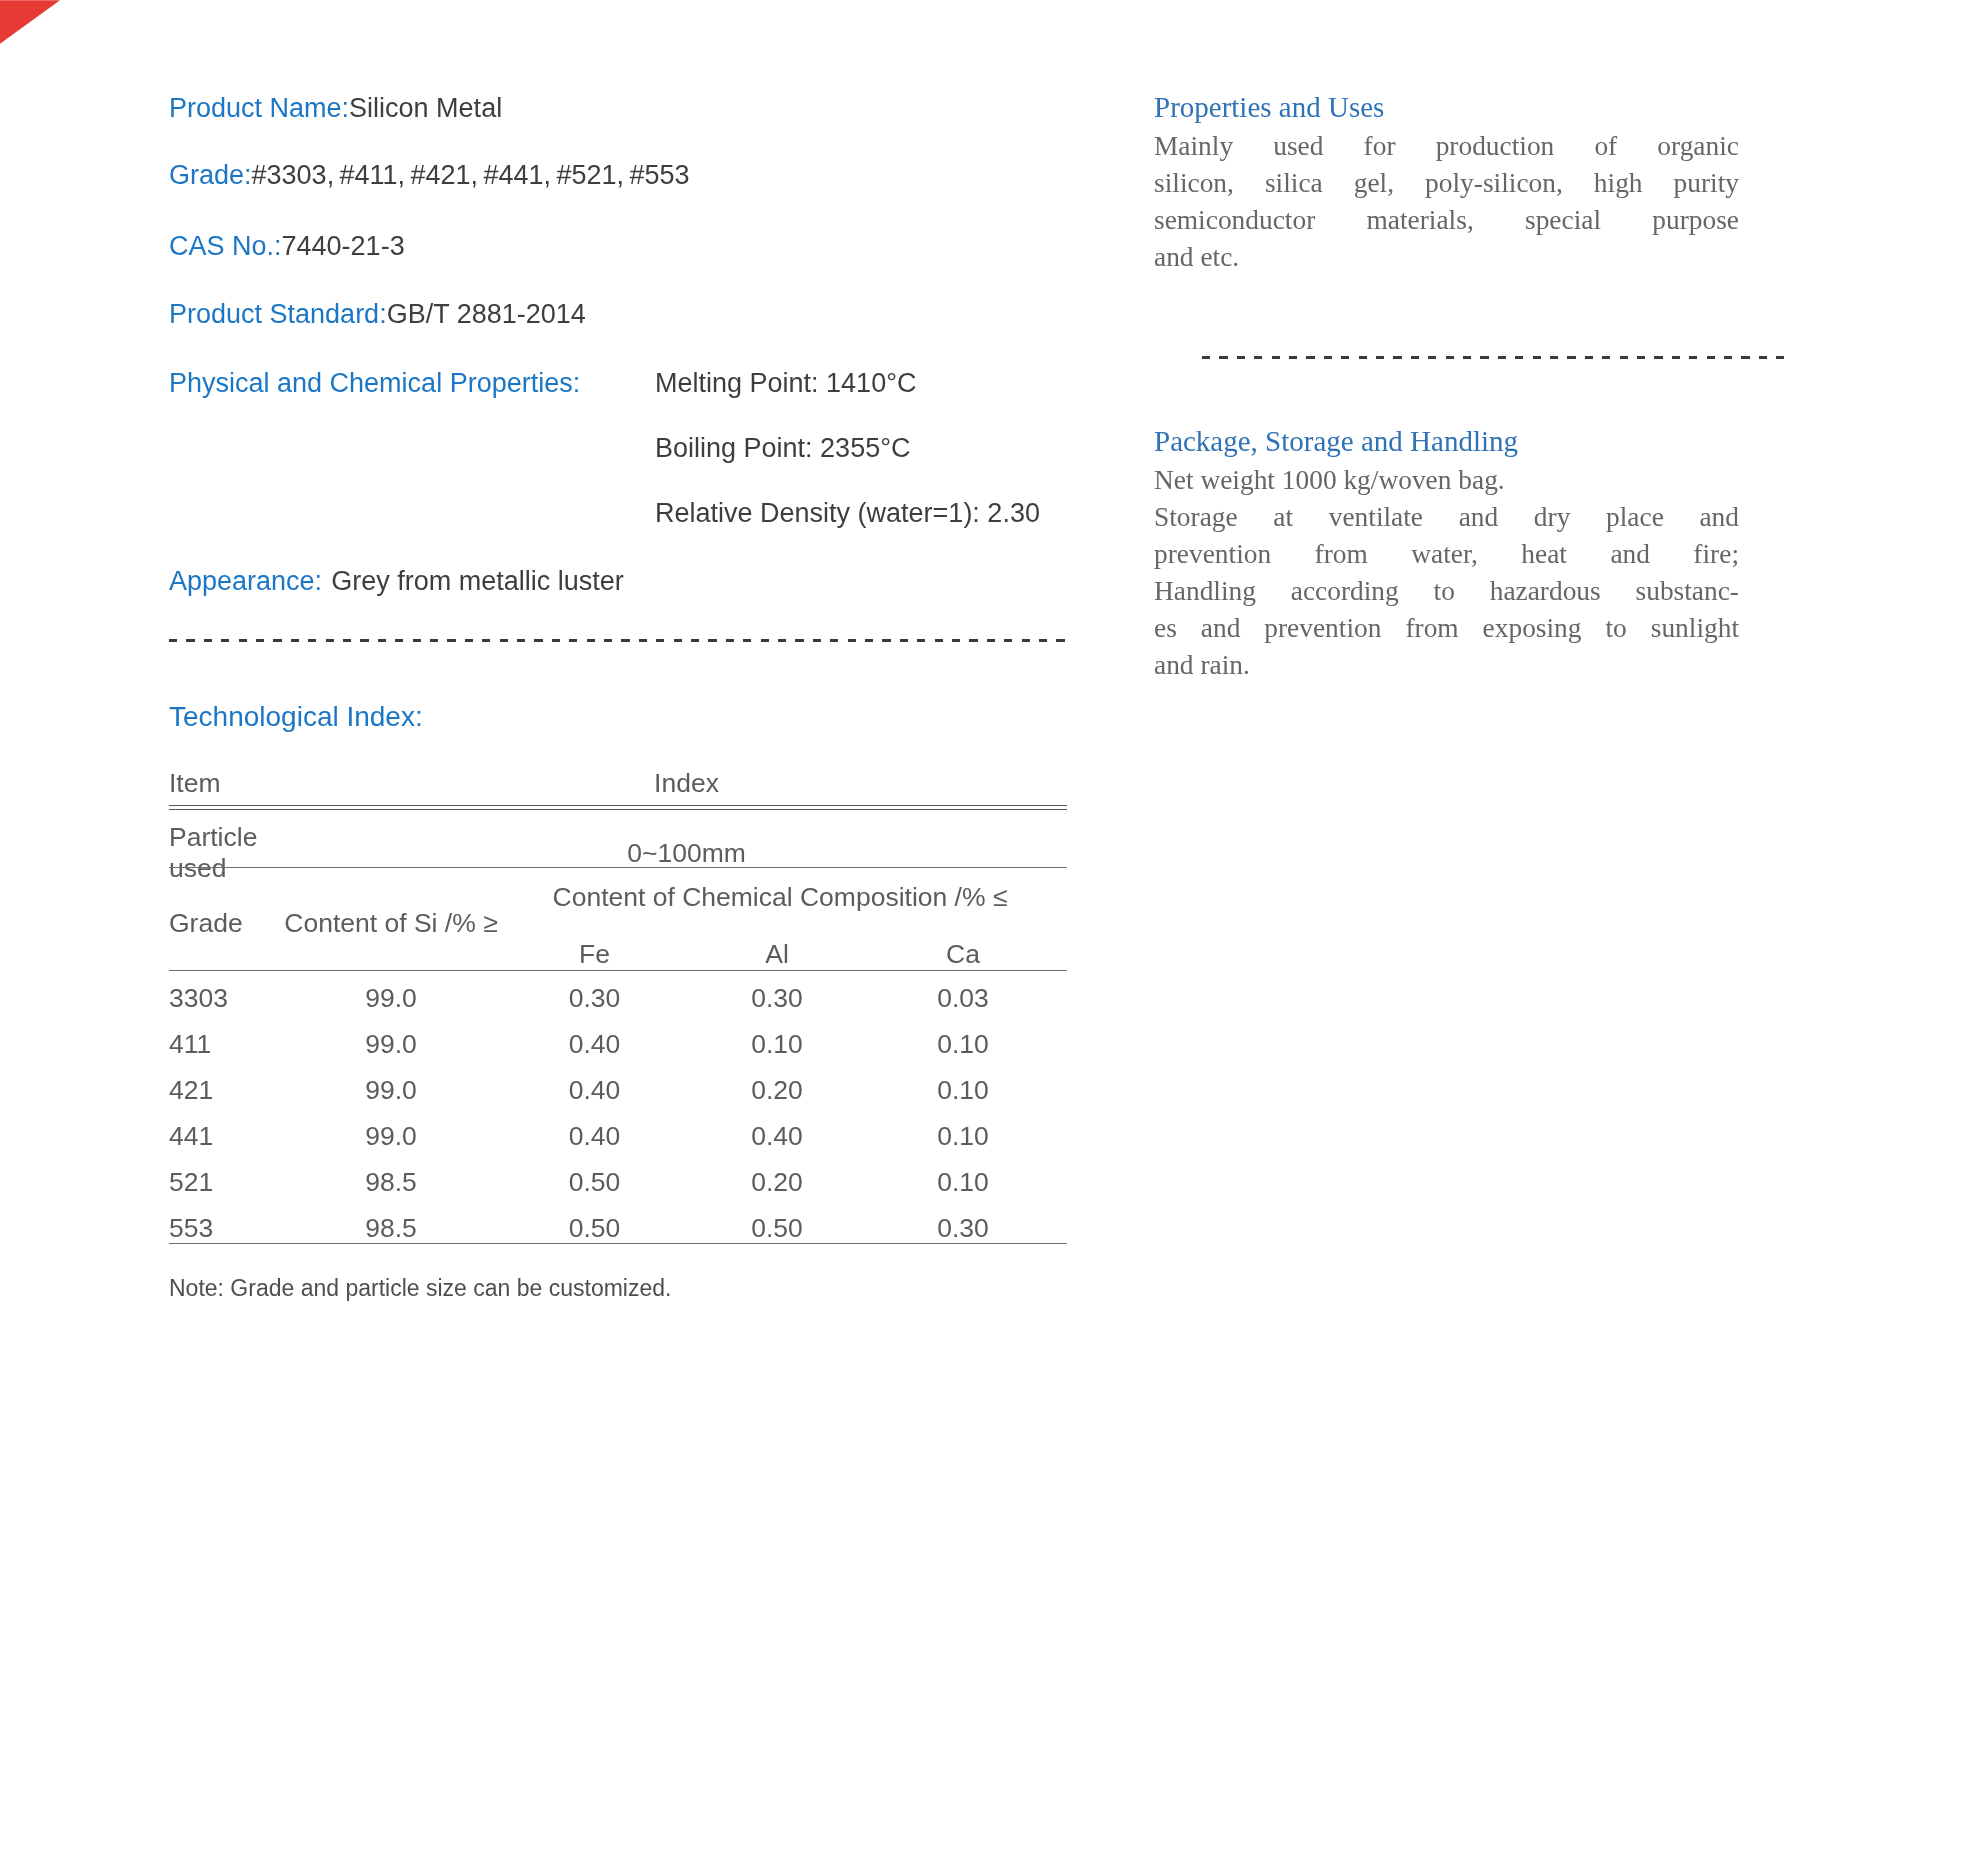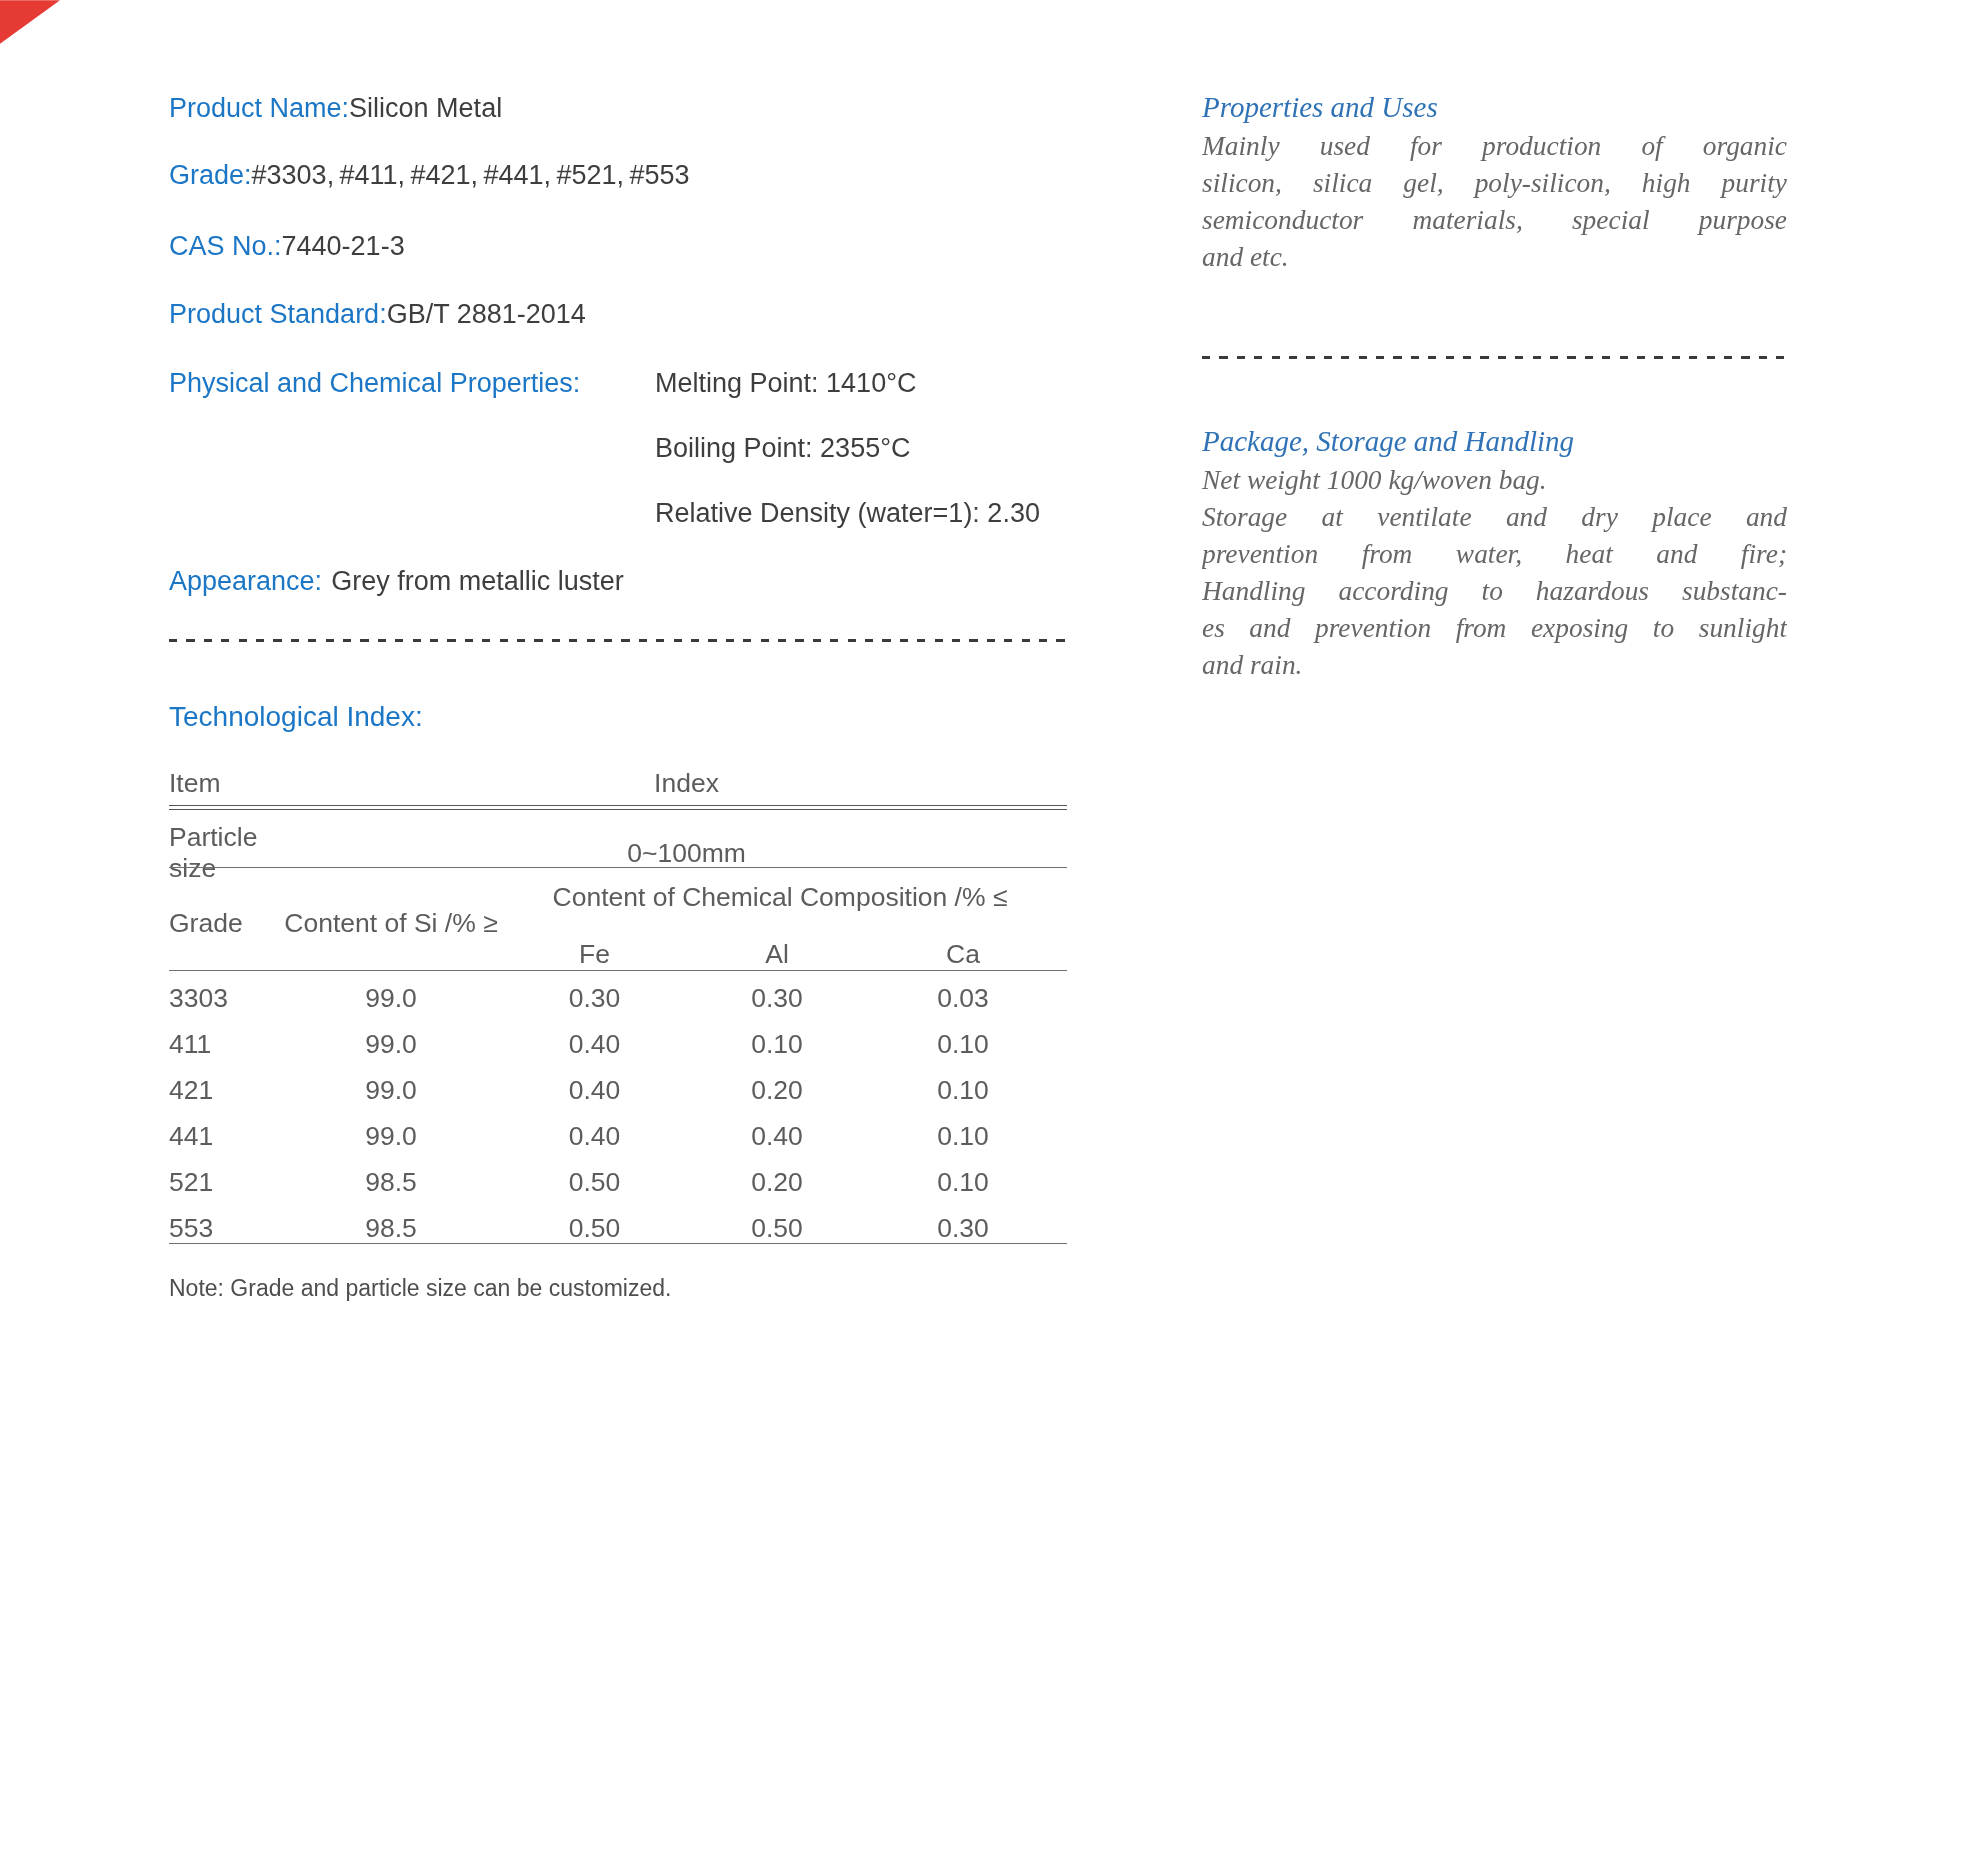--- a/index.html
+++ b/index.html
@@ -41,21 +41,21 @@
   .c-ca{grid-column:5;justify-self:center;}
   .chem-head{position:absolute;left:324px;width:574px;text-align:center;line-height:31px;white-space:nowrap;}
   .rule{position:absolute;left:0;width:898px;height:0;border-top:1.8px solid #6f6f6f;}
   .rule-double{position:absolute;left:0;width:898px;height:2.7px;border-top:1.8px solid #555555;border-bottom:1.8px solid #555555;}
   .rows-wrap{position:absolute;left:0;width:898px;display:flex;flex-direction:column;}
   .trow{height:46px;display:grid;grid-template-columns:119px 206px 201px 164px 208px;align-items:center;}
   .trow .cell{justify-self:center;}
   .trow .cell.c-grade{justify-self:start;}
   .tnote{position:absolute;left:0;font-size:23px;color:#4e4e4e;white-space:nowrap;}
   
-  .rcol{position:absolute;left:1202px;width:585px;font-family:"Liberation Serif",serif;color:#666666;font-size:27.4px;font-style:italic;}
+  .rcol{position:absolute;left:1154px;width:585px;font-family:"Liberation Serif",serif;color:#666666;font-size:27.4px;}
   .rhead{color:#2f72b5;font-size:29px;line-height:38px;margin:0 0 1.8px 0;font-weight:normal;white-space:nowrap;}
   .pline{height:37px;line-height:37px;overflow:hidden;}
   .pline.jl{text-align:justify;}
   .pline.jl::after{content:"";display:inline-block;width:100%;height:0;}
   
   .corner{position:absolute;left:0;top:0;}
 </style>
 </head>
 <body>
 
@@ -103,21 +103,21 @@
 
   <div class="tbl">
     <div class="t-abs grid2" style="top:0">
       <span>Item</span>
       <span class="c-right">Index</span>
     </div>
 
     <div class="rule-double" style="top:40px"></div>
 
     <div class="t-abs grid2" style="top:57px">
-      <span>Particle size</span>
+      <span>Particle used</span>
       <span class="c-right">0~100mm</span>
     </div>
 
     <div class="rule" style="top:102px"></div>
 
     <div class="chem-head" style="top:117px">Content of Chemical Composition /% ≤</div>
 
     <div class="t-abs grid5 hdrrow" style="top:143px">
       <span class="c-grade">Grade</span>
       <span class="c-si">Content of Si /% ≥</span>

